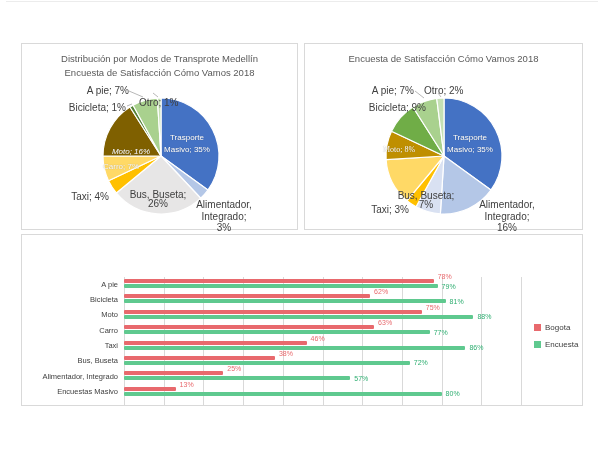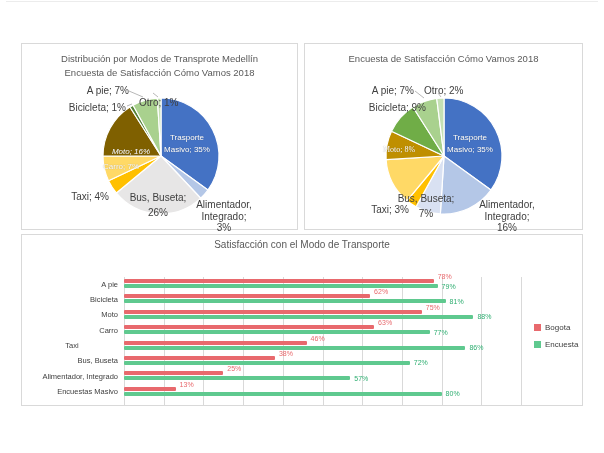--- a/index.html
+++ b/index.html
@@ -10,21 +10,21 @@
   #panel-med{left:21px;top:43px;width:277px;height:187px;}
   #panel-bog{left:304px;top:43px;width:279px;height:187px;}
   #panel-bar{left:21px;top:234px;width:562px;height:172px;}
   .pie-title{position:absolute;left:0;right:0;top:8px;text-align:center;
              font-size:9.5px;line-height:14px;color:#595959;}
   .bar-title{position:absolute;left:0;right:0;top:3px;text-align:center;
              font-size:10px;line-height:14px;color:#595959;}
   .panel svg{position:absolute;left:0;top:0;}
   .pie-label{position:absolute;white-space:pre-line;color:#404040;font-size:10px;line-height:11.5px;}
   .pie-label.in{color:#ffffff;font-size:8px;line-height:12px;text-shadow:0 0 1px rgba(60,60,60,.45);}
-  .pie-label.c2{line-height:15px;text-align:center;}
+  .pie-label.c2{line-height:9px;text-align:center;}
   .ta-c{text-align:center;} .ta-r{text-align:right;} .ta-l{text-align:left;}
   #bar-plot{position:absolute;left:102px;top:42px;width:397px;height:123px;}
   .gridline{position:absolute;top:0;width:1px;height:123px;background:#D9D9D9;}
   .gridtick{position:absolute;top:123px;width:1px;height:5px;background:#D9D9D9;}
   .hbar{position:absolute;height:4px;border-radius:1px;}
   .vlabel{position:absolute;font-size:7px;line-height:8px;white-space:nowrap;}
   #bar-cats{position:absolute;left:4px;top:42px;width:92px;height:123px;}
   .cat-label{position:absolute;left:0;width:92px;text-align:right;
              font-size:7.5px;line-height:11px;color:#404040;white-space:nowrap;}
   #legend{position:absolute;left:512px;top:88px;}
@@ -97,28 +97,27 @@
 7%</div>
     <div class="pie-label ta-r" style="left:34px;top:160px;width:70px;">Taxi; 3%</div>
     <div class="pie-label in ta-c" style="left:54px;top:100px;width:80px;font-family:Liberation Serif, serif;">Moto; 8%</div>
     <div class="pie-label ta-r" style="left:41px;top:58px;width:80px;">Bicicleta; 9%</div>
     <div class="pie-label ta-r" style="left:39px;top:41px;width:70px;">A pie; 7%</div>
     <div class="pie-label ta-l" style="left:119px;top:41px;width:60px;">Otro; 2%</div>
   </section>
 
   <section class="panel" id="panel-bar">
     <div class="bar-title">
-      <div>Satisfacción con el Modo de Transporte</div>
     </div>
     <div id="bar-cats">
         <div class="cat-label" style="top: 1.5px;">A pie</div>
         <div class="cat-label" style="top: 16.875px;">Bicicleta</div>
         <div class="cat-label" style="top: 32.25px;">Moto</div>
         <div class="cat-label" style="top: 47.625px;">Carro</div>
-        <div class="cat-label" style="top: 63px; text-align: center;">Taxi</div>
+        <div class="cat-label" style="top: 63px;">Taxi</div>
         <div class="cat-label" style="top: 78.375px;">Bus, Buseta</div>
         <div class="cat-label" style="top: 93.75px;">Alimentador, Integrado</div>
         <div class="cat-label" style="top: 109.125px;">Encuestas Masivo</div>
       </div>
     <div id="bar-plot">
         <div class="gridline" style="left: 0px;"></div>
         <div class="gridtick" style="left: 0px;"></div>
         <div class="gridline" style="left: 40px;"></div>
         <div class="gridtick" style="left: 40px;"></div>
         <div class="gridline" style="left: 79px;"></div>

